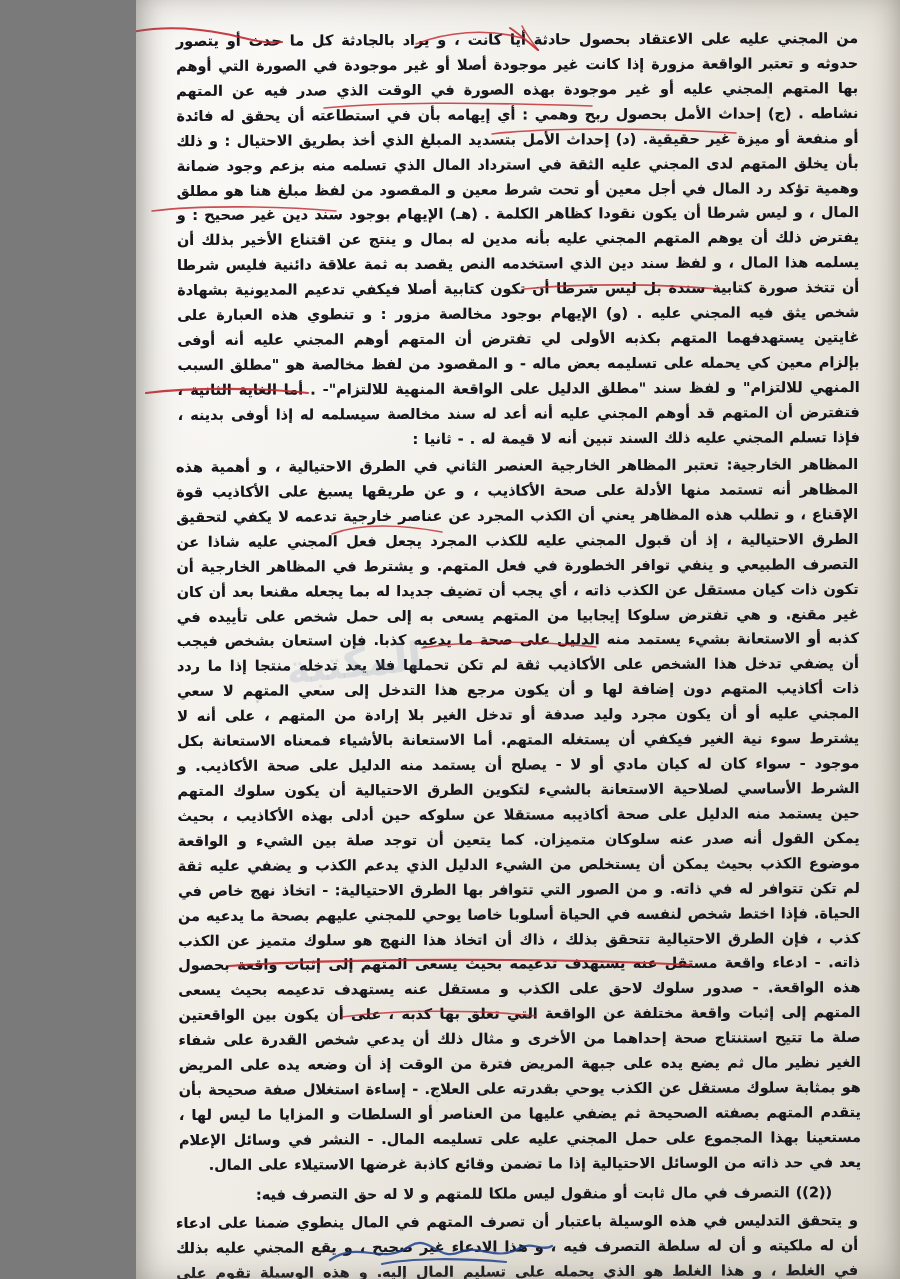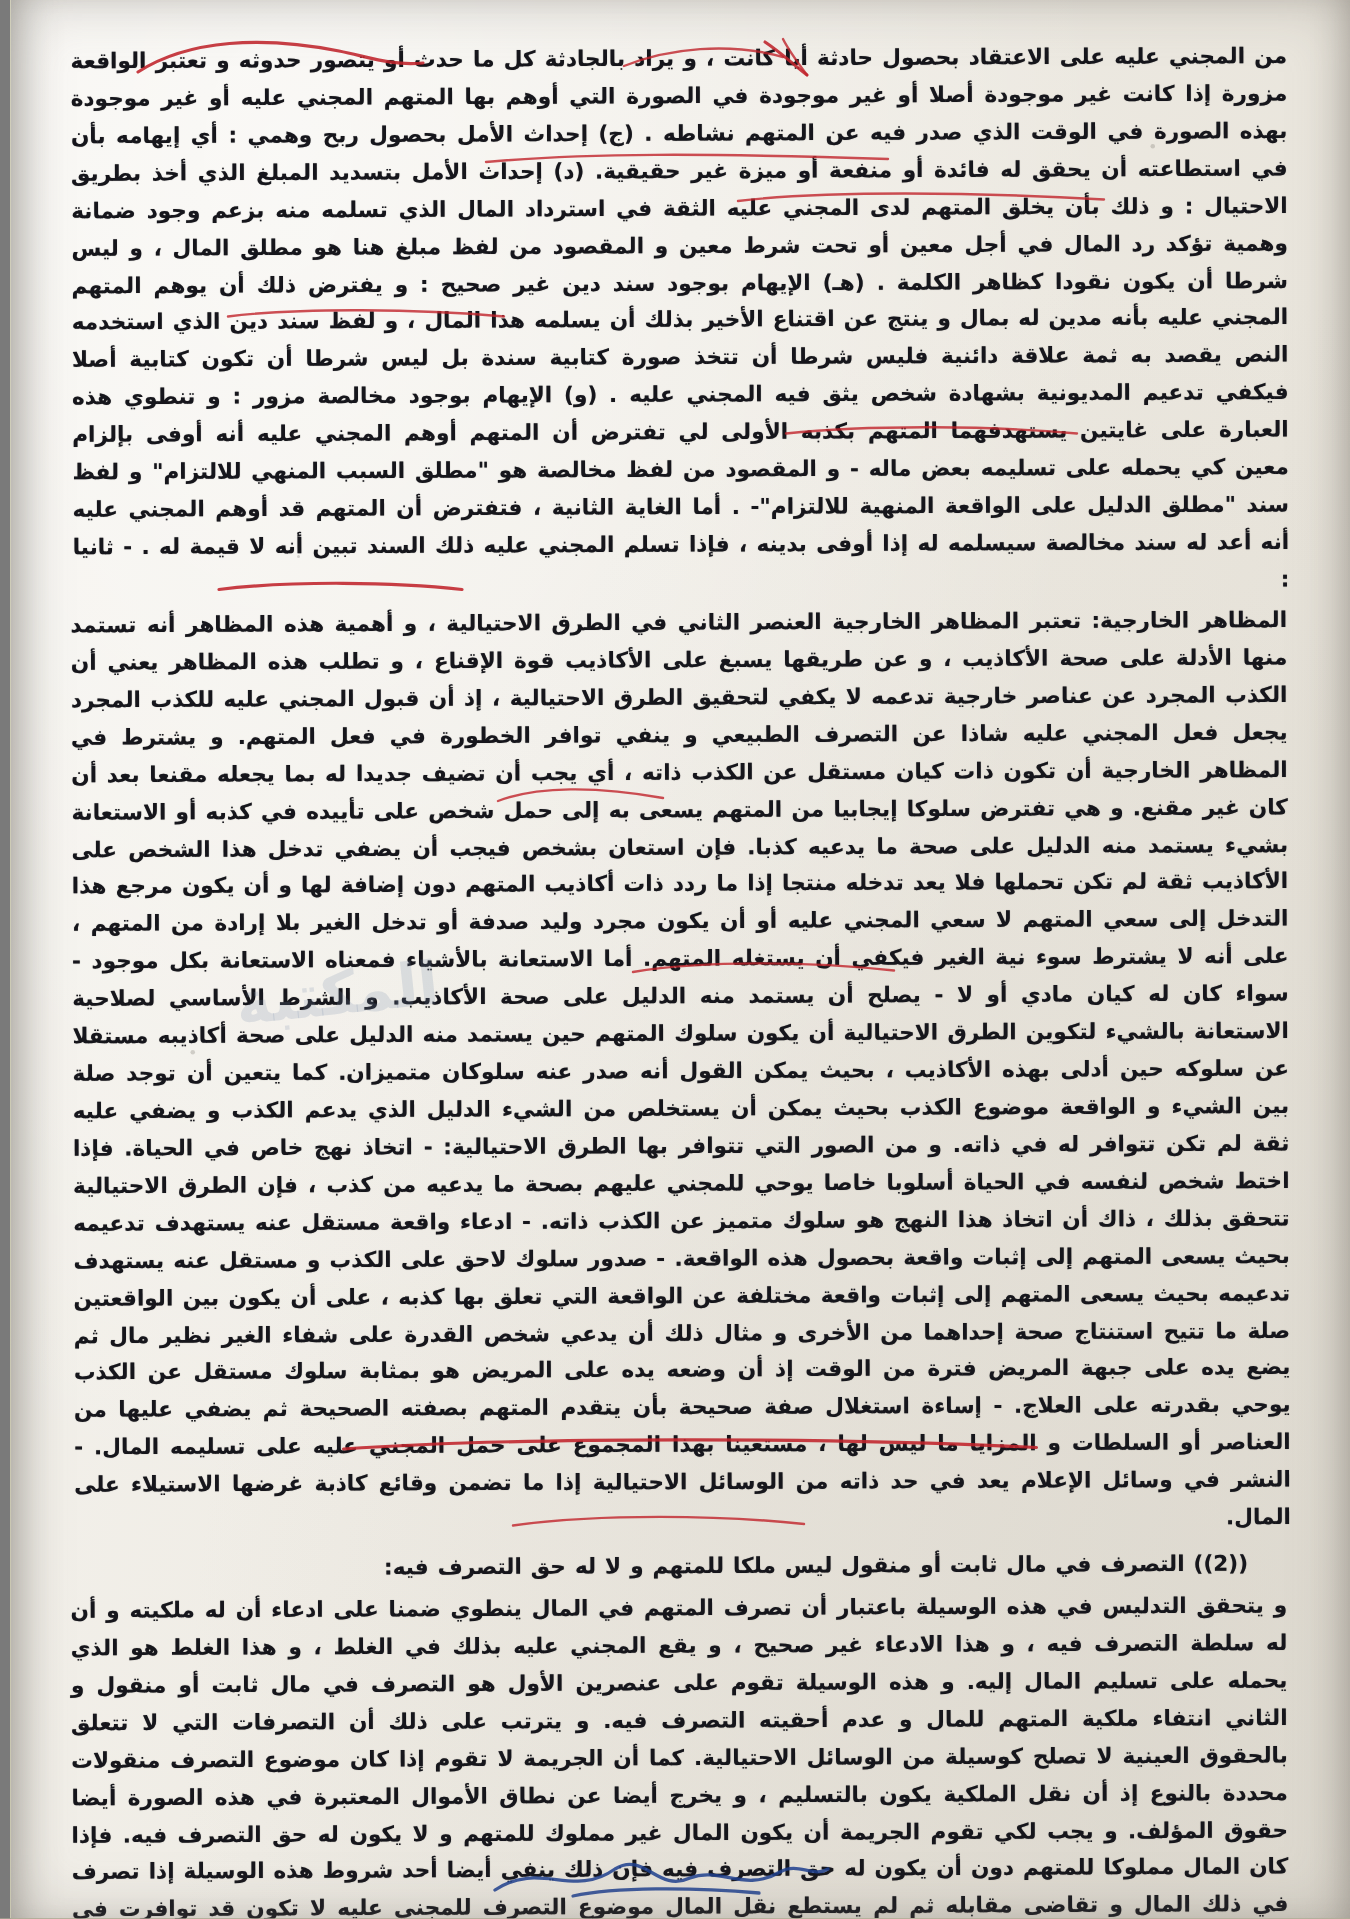--- a/index.html
+++ b/index.html
@@ -2,23 +2,23 @@
 <html lang="ar" dir="rtl"><head>
 <meta charset="utf-8">
 <style>
   html, body {
     margin: 0;
     padding: 0;
     background: #7a7a7a;
   }
   .page {
     position: relative;
-    width: 893px;
+    width: 764px;
     height: 1279px;
-    background: #fef9c3;
+    background: #ffffff;
     overflow: hidden;
     font-family: "DejaVu Sans", sans-serif;
   }
   
   .page::before {
     content: "";
     position: absolute;
     inset: 0;
     background:
       radial-gradient(ellipse at 20% 8%, rgba(255,255,255,0.55) 0%, rgba(255,255,255,0) 55%),

